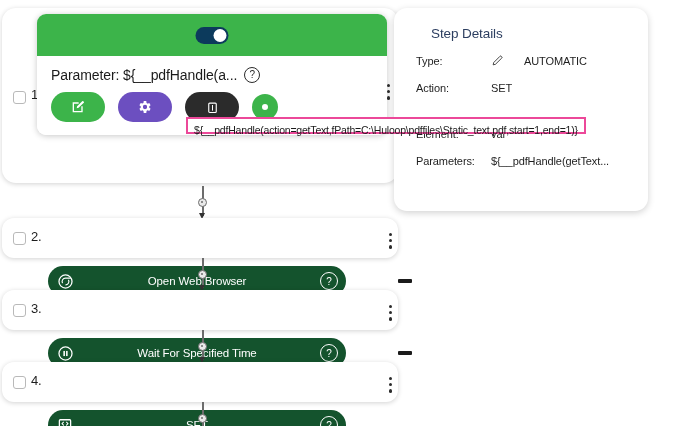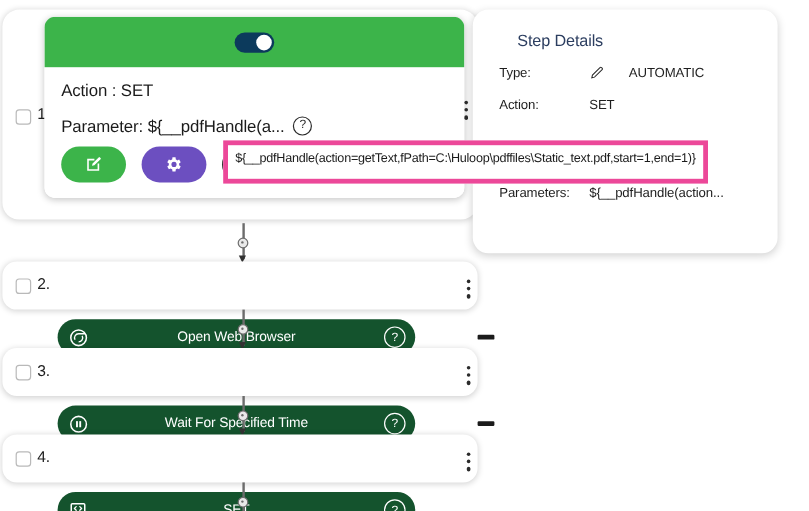--- a/index.html
+++ b/index.html
@@ -208,25 +208,25 @@
     width: 13px;
     height: 13px;
     flex: 0 0 auto;
   }
 
   
   .tooltip {
     position: absolute;
     left: 186px;
     top: 117px;
-    height: 36px;
+    height: 17px;
     line-height: 22px;
     padding: 0 6px;
     background: #ffffff;
-    border: 4px solid #ec4899;
+    border: 2px solid #ec4899;
     font-size: 10.5px;
     color: #1b1b1b;
     white-space: nowrap;
     letter-spacing: -0.2px;
     z-index: 40;
     box-sizing: border-box;
   }
 
   
   .step-row {
@@ -371,21 +371,20 @@
     <div class="step1-check"></div>
     <div class="step1-num">1.</div>
 
     <div class="step1-card">
       <div class="step1-header">
         <div class="toggle">
           <div class="knob"></div>
         </div>
       </div>
       <div class="step1-body">
-        <p class="line-action">Action : SET</p>
         <div class="line-param">
           <span>Parameter: ${__pdfHandle(a...</span>
           <span class="qmark">?</span>
         </div>
         <div class="btn-row">
           <button class="pillbtn pill-edit">
             <svg width="16" height="16" viewBox="0 0 24 24">
               <path d="M4 5h9v2H6v11h11v-7h2v9H4z" fill="#fff"></path>
               <path d="M20.7 4.1l-.8-.8a1.1 1.1 0 0 0-1.6 0l-7.6 7.6-.7 2.9 2.9-.7 7.8-7.4a1.1 1.1 0 0 0 0-1.6z" fill="#fff"></path>
             </svg>
@@ -434,21 +433,21 @@
       <span class="dval">SET</span>
     </div>
 
     <div class="drow" style="margin-top:34px;">
       <span class="dkey">Element:</span>
       <span class="dval">var</span>
     </div>
 
     <div class="drow">
       <span class="dkey">Parameters:</span>
-      <span class="dval">${__pdfHandle(action...</span>
+      <span class="dval">${__pdfHandle(getText...</span>
     </div>
   </div>
 
   <div class="tooltip">${__pdfHandle(action=getText,fPath=C:\Huloop\pdffiles\Static_text.pdf,start=1,end=1)}</div>
 
   <div class="connector" style="top:186px;">
     <div class="conn-line"></div>
     <div class="conn-node"></div>
     <div class="conn-arrow"></div>
   </div>

